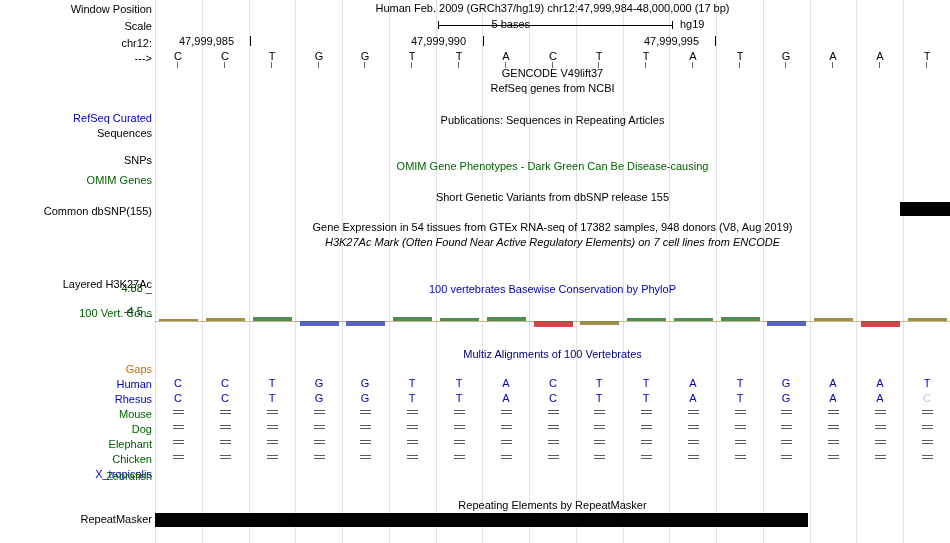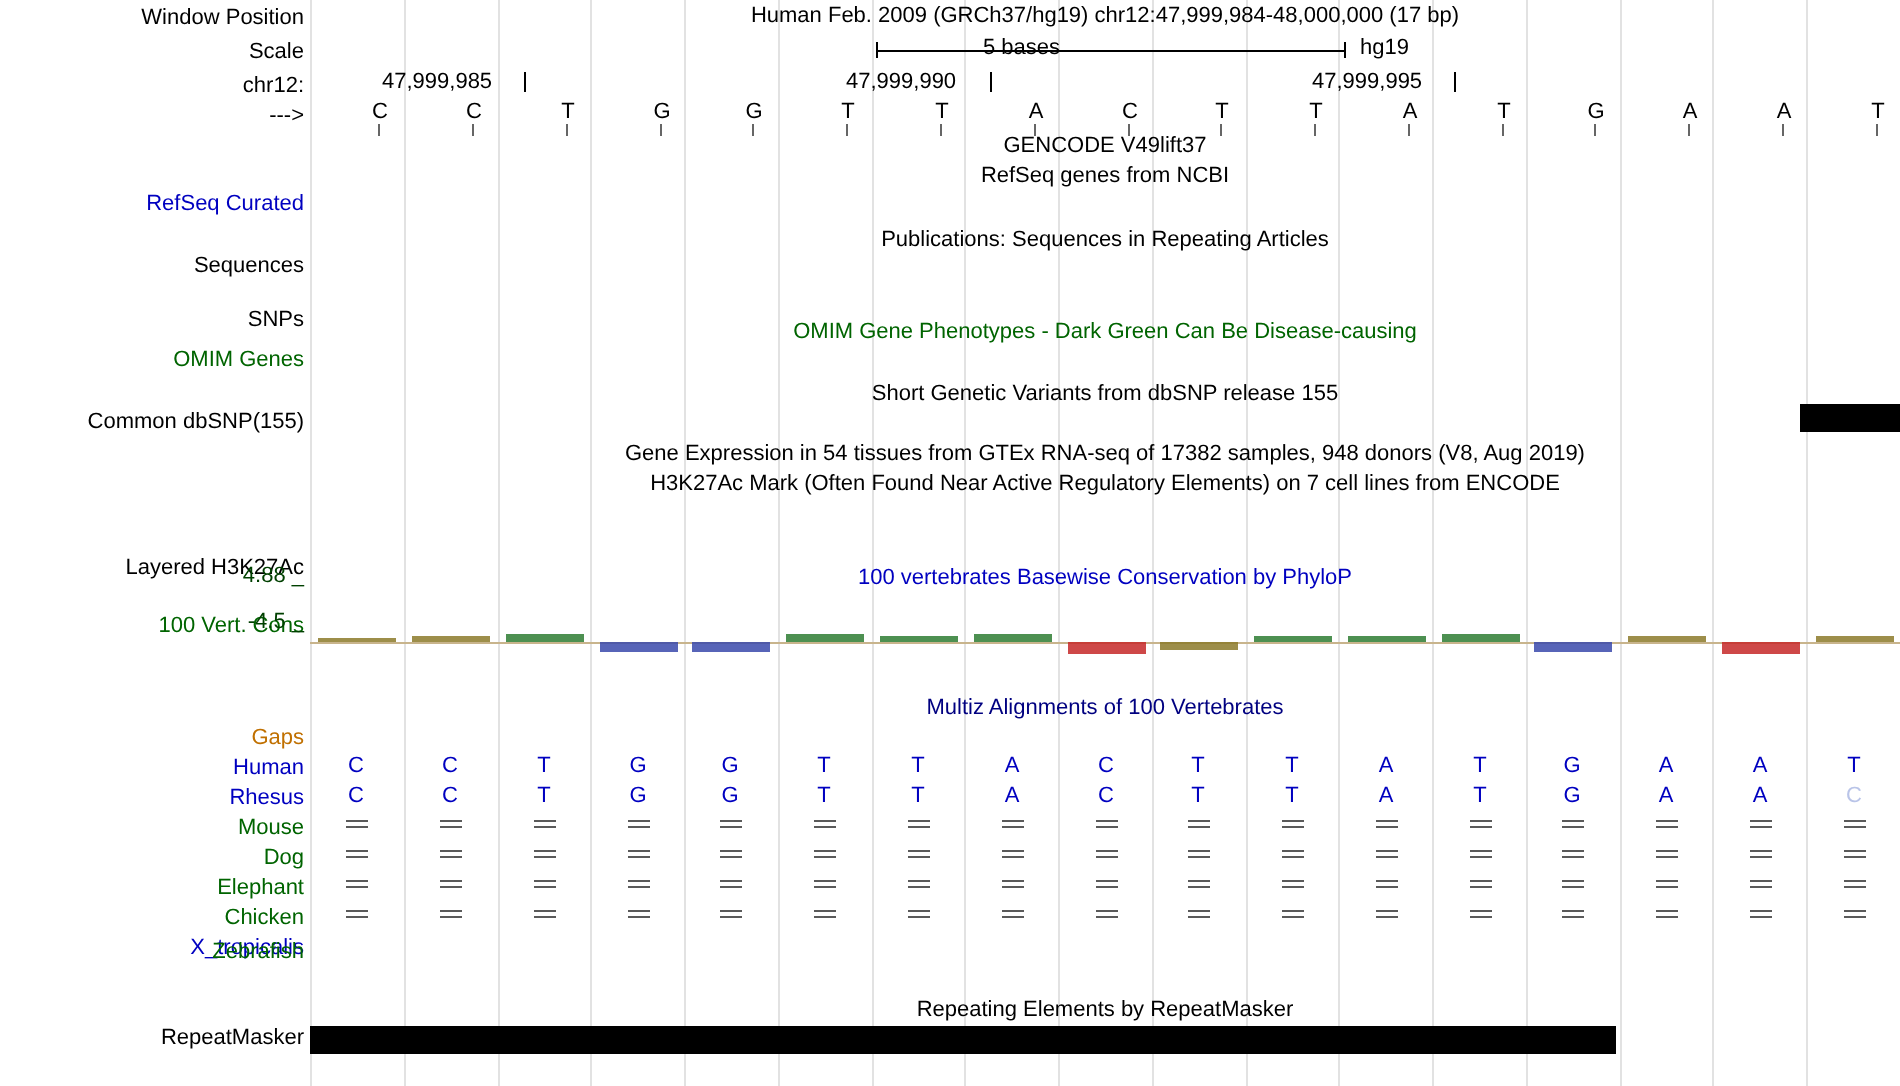--- a/index.html
+++ b/index.html
@@ -46,21 +46,21 @@
   
   .vline {
     position: absolute;
     top: 0;
     width: 1px;
     height: 543px;
     background: #e2e2e2;
   }
   .base-row {
     position: absolute;
-    left: 12px;
+    left: 0;
     width: 631px;
     height: 14px;
   }
   .base {
     position: absolute;
     width: 14px;
     margin-left: -7px;
     text-align: center;
     font-size: 11px;
     line-height: 14px;
@@ -134,21 +134,21 @@
 <body>
 
 <div id="browser">
 
   <div id="labelcol">
     <div class="label" style="top:3px;">Window Position</div>
     <div class="label" style="top:20px;">Scale</div>
     <div class="label" style="top:37px;margin-left:21px;">chr12:</div>
     <div class="label" style="top:52px;">---&gt;</div>
 
-    <div class="label blue" style="top:96px;">RefSeq Curated</div>
+    <div class="label blue" style="top:112px;">RefSeq Curated</div>
     <div class="label" style="top:127px;">Sequences</div>
     <div class="label" style="top:154px;">SNPs</div>
     <div class="label green" style="top:174px;">OMIM Genes</div>
     <div class="label" style="top:205px;">Common dbSNP(155)</div>
     <div class="label" style="top:278px;">Layered H3K27Ac</div>
 
     <div class="conslabel" style="top:282px;">4.88 _</div>
     <div class="label green" style="top:307px;">100 Vert. Cons</div>
     <div class="conslabel" style="top:305px;">-4.5 _</div>
 
@@ -251,21 +251,21 @@
     <div class="titletext tiny" style="top:82px;">RefSeq genes from NCBI</div>
 
     <div class="titletext tiny" style="top:114px;">Publications: Sequences in Repeating Articles</div>
 
     <div class="titletext green" style="top:160px;">OMIM Gene Phenotypes - Dark Green Can Be Disease-causing</div>
 
     <div class="titletext tiny" style="top:191px;">Short Genetic Variants from dbSNP release 155</div>
     <div class="blackbox" style="left:745px;top:202px;width:50px;height:14px;"></div>
 
     <div class="titletext" style="top:221px;">Gene Expression in 54 tissues from GTEx RNA-seq of 17382 samples, 948 donors (V8, Aug 2019)</div>
-    <div class="titletext" style="top:236px;">H3K27Ac Mark (Often Found Near Active Regulatory Elements) on 7 cell lines from ENCODE</div>
+    <div class="titletext" style="top:236px;font-style:italic;">H3K27Ac Mark (Often Found Near Active Regulatory Elements) on 7 cell lines from ENCODE</div>
 
     <div class="titletext blue" style="top:283px;">100 vertebrates Basewise Conservation by PhyloP</div>
     <div class="cons-baseline" style="left:0;top:321px;width:795px;"></div>
     <div id="consbars" style="position:absolute;left:0;top:305px;width:795px;height:34px;">
         <div style="position: absolute; width: 39px; left: 4px; height: 2.1px; background: rgb(140, 122, 42); opacity: 0.85; top: 13.9px;"></div>
         <div style="position: absolute; width: 39px; left: 51px; height: 2.8px; background: rgb(140, 122, 42); opacity: 0.85; top: 13.2px;"></div>
         <div style="position: absolute; width: 39px; left: 98px; height: 4.2px; background: rgb(46, 125, 50); opacity: 0.85; top: 11.8px;"></div>
         <div style="position: absolute; width: 39px; left: 145px; height: 4.9px; background: rgb(57, 73, 171); opacity: 0.85; top: 16px;"></div>
         <div style="position: absolute; width: 39px; left: 191px; height: 4.9px; background: rgb(57, 73, 171); opacity: 0.85; top: 16px;"></div>
         <div style="position: absolute; width: 39px; left: 238px; height: 4.2px; background: rgb(46, 125, 50); opacity: 0.85; top: 11.8px;"></div>

